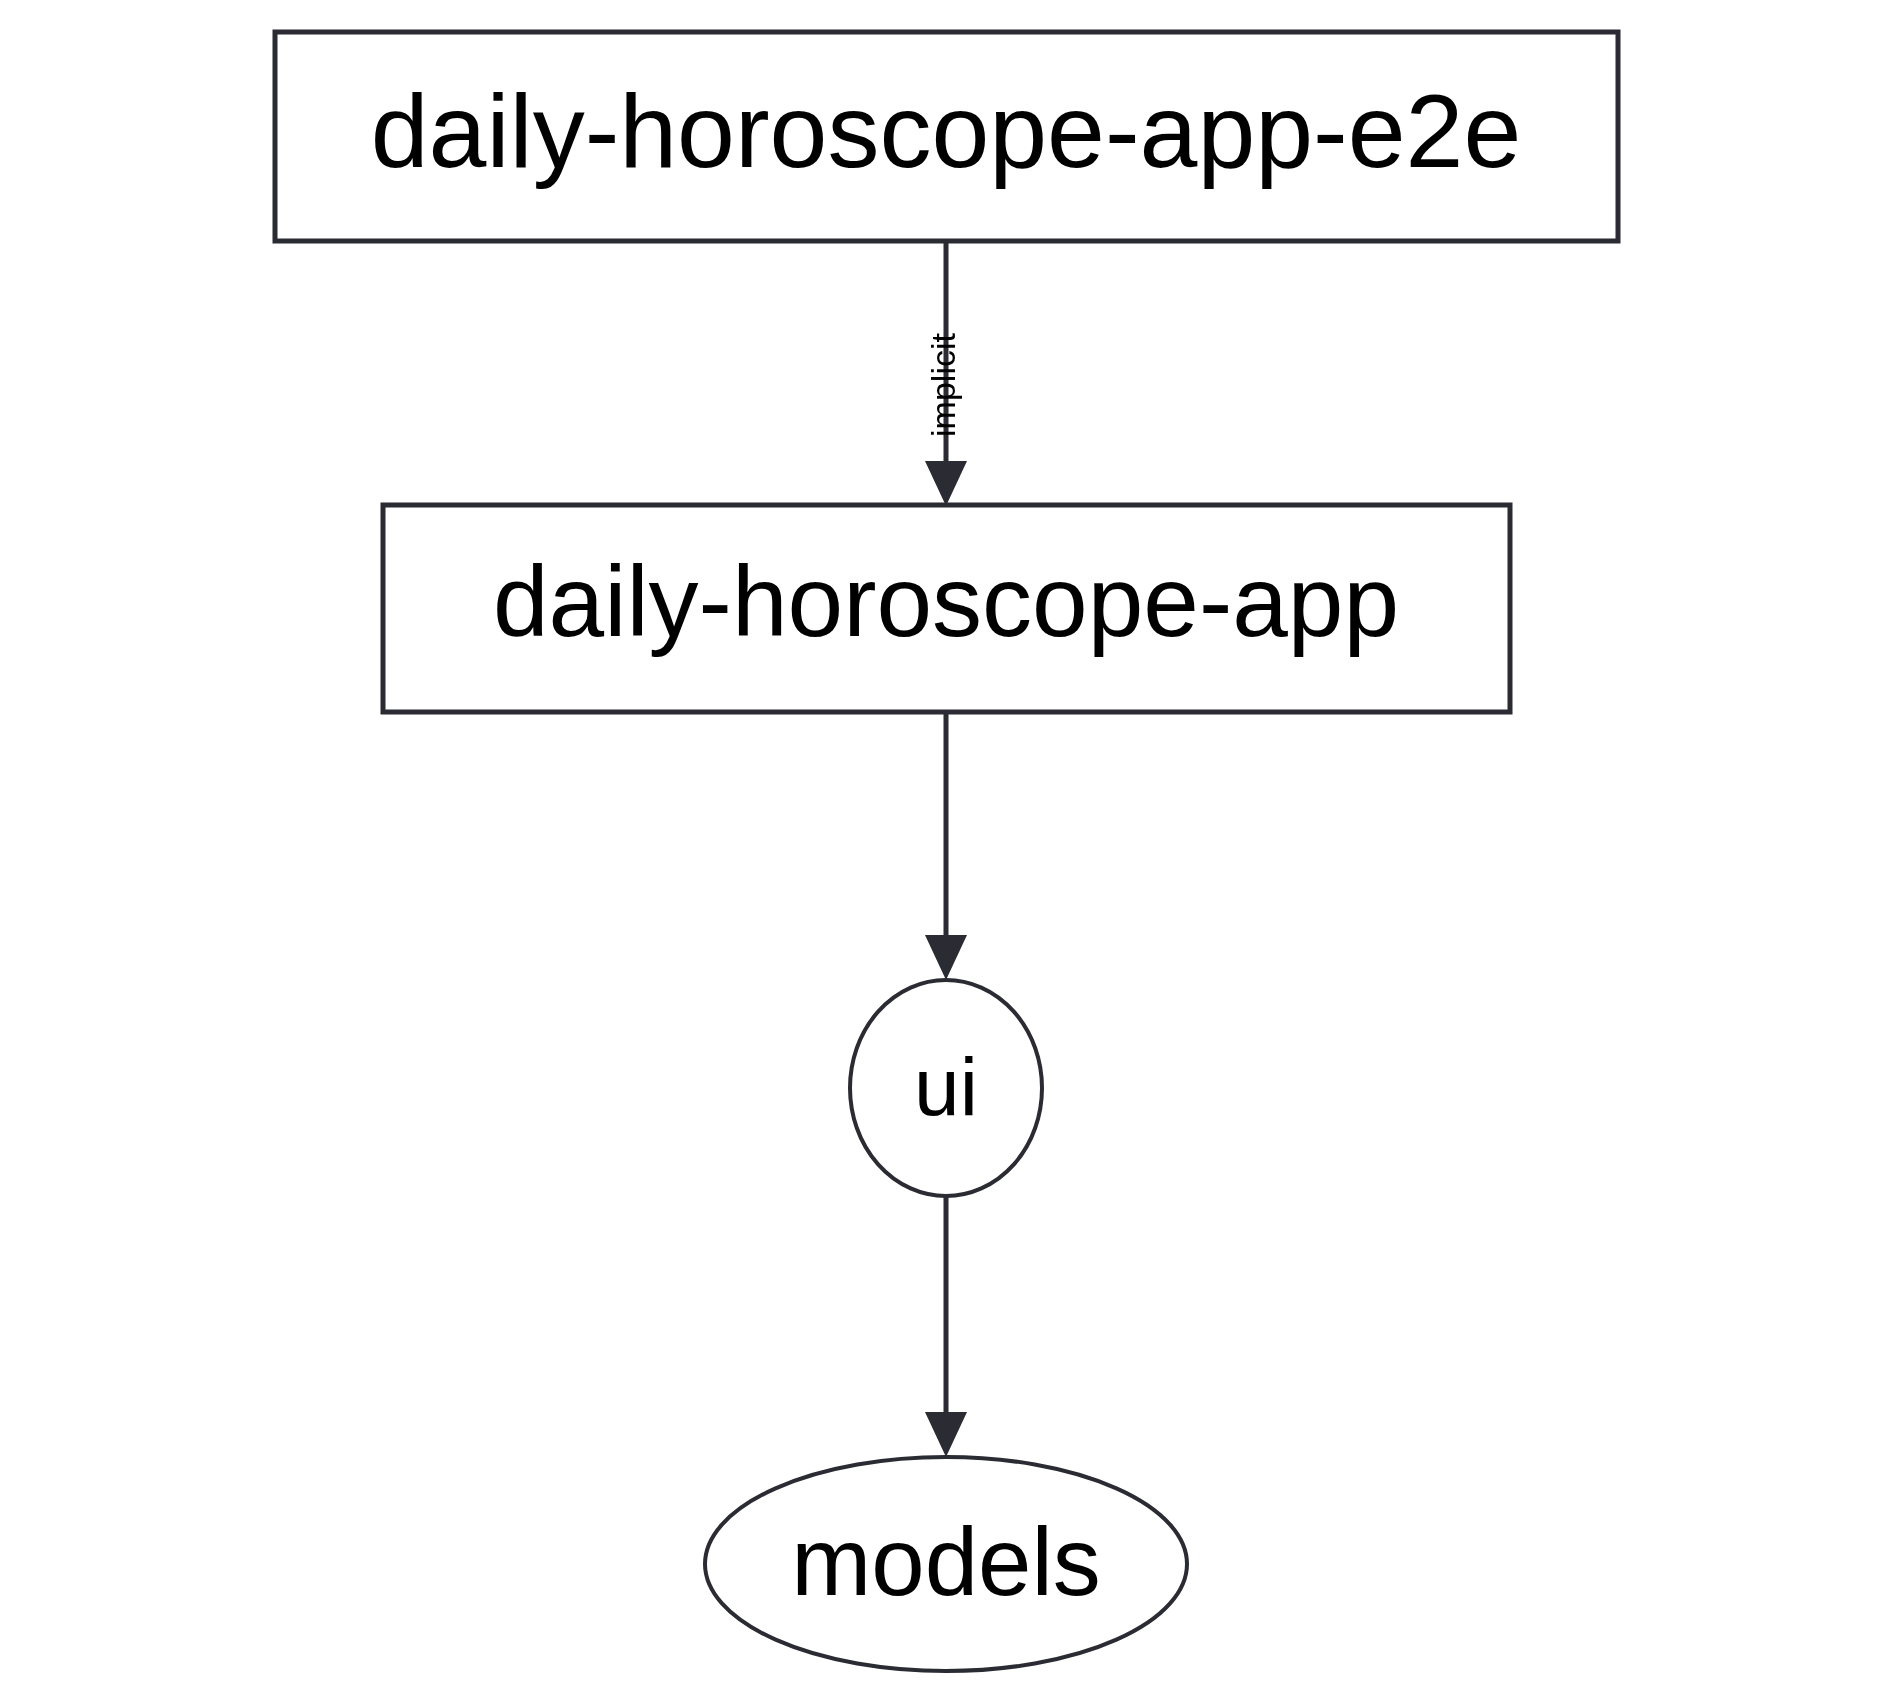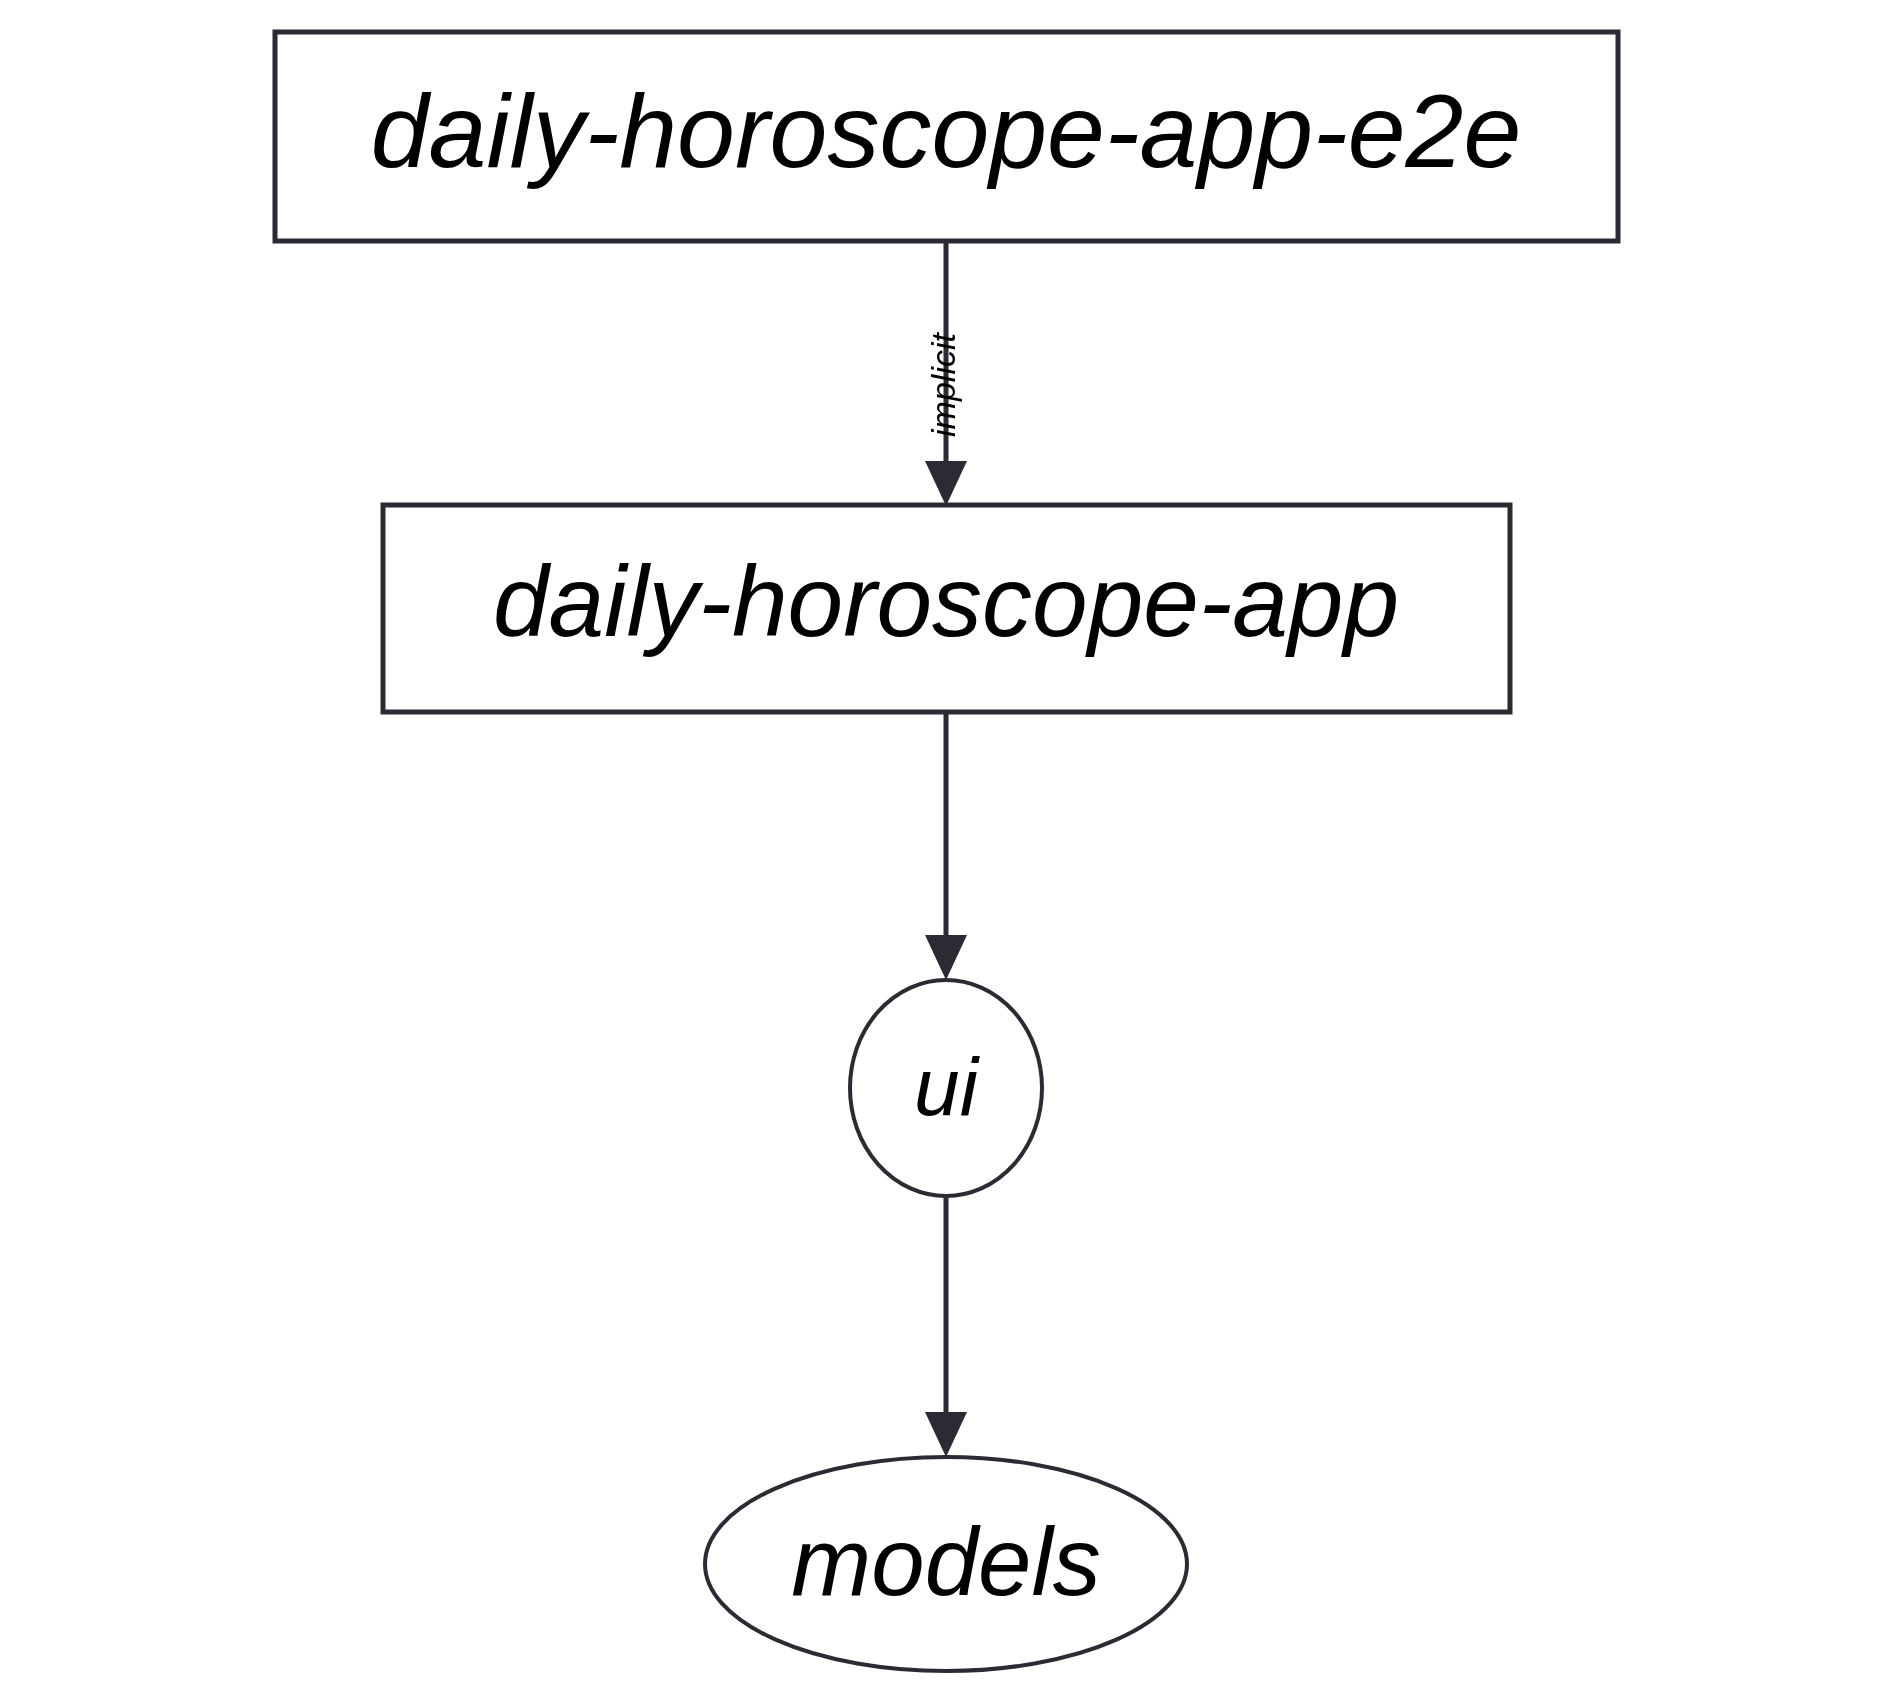--- a/index.html
+++ b/index.html
@@ -10,21 +10,20 @@
   }
   body {
     font-family: "Liberation Sans", sans-serif;
   }
   #canvas {
     position: relative;
     width: 1886px;
     height: 1694px;
     background: #ffffff;
     overflow: hidden;
-    font-style: italic;
   }
   #graph-svg {
     position: absolute;
     top: 0;
     left: 0;
     width: 1886px;
     height: 1694px;
     display: block;
   }
   .node-shape {

